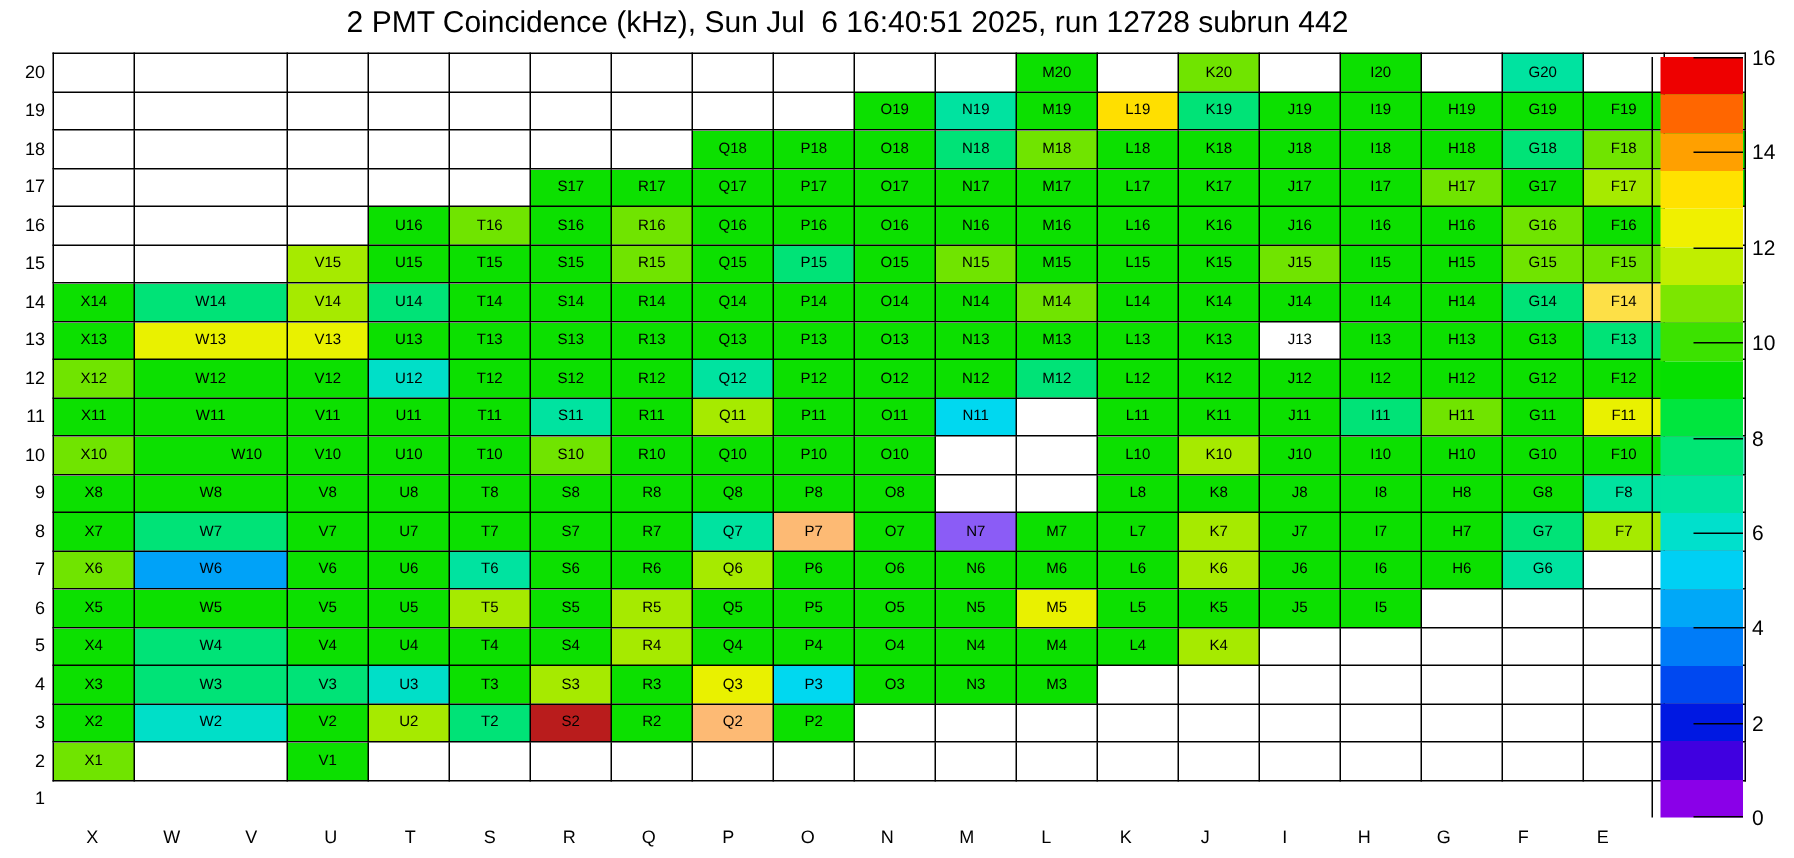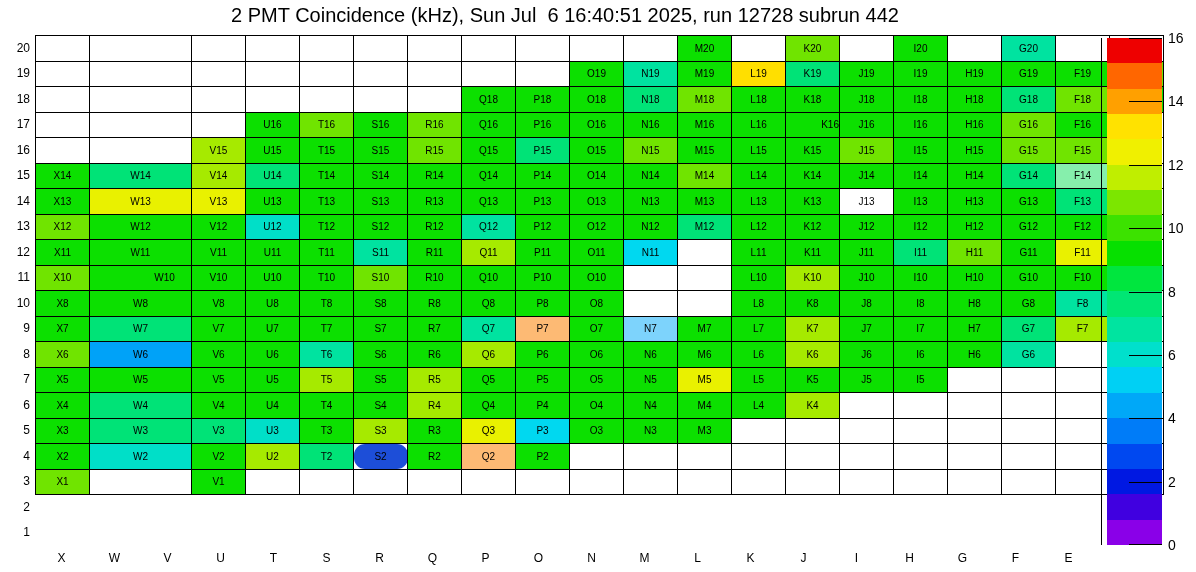--- a/index.html
+++ b/index.html
@@ -114,31 +114,53 @@
           <td style="background: rgb(12, 224, 0);">I18</td>
           <td style="background: rgb(12, 224, 0);">H18</td>
           <td style="background: rgb(0, 227, 119);">G18</td>
           <td style="background: rgb(112, 228, 0);">F18</td>
           <td style="background: rgb(12, 224, 0);">E18</td>
         </tr>
         <tr>
           <td style="background: rgb(255, 255, 255);"></td>
           <td style="background: rgb(255, 255, 255);"></td>
           <td style="background: rgb(255, 255, 255);"></td>
+          <td style="background: rgb(255, 255, 255);"></td>
+          <td style="background: rgb(255, 255, 255);"></td>
+          <td style="background: rgb(12, 224, 0);">S17</td>
+          <td style="background: rgb(12, 224, 0);">R17</td>
+          <td style="background: rgb(12, 224, 0);">Q17</td>
+          <td style="background: rgb(12, 224, 0);">P17</td>
+          <td style="background: rgb(12, 224, 0);">O17</td>
+          <td style="background: rgb(12, 224, 0);">N17</td>
+          <td style="background: rgb(12, 224, 0);">M17</td>
+          <td style="background: rgb(12, 224, 0);">L17</td>
+          <td style="background: rgb(12, 224, 0);">K17</td>
+          <td style="background: rgb(12, 224, 0);">J17</td>
+          <td style="background: rgb(12, 224, 0);">I17</td>
+          <td style="background: rgb(112, 228, 0);">H17</td>
+          <td style="background: rgb(12, 224, 0);">G17</td>
+          <td style="background: rgb(166, 234, 0);">F17</td>
+          <td style="background: rgb(12, 224, 0);">E17</td>
+        </tr>
+        <tr>
+          <td style="background: rgb(255, 255, 255);"></td>
+          <td style="background: rgb(255, 255, 255);"></td>
+          <td style="background: rgb(255, 255, 255);"></td>
           <td style="background: rgb(12, 224, 0);">U16</td>
           <td style="background: rgb(112, 228, 0);">T16</td>
           <td style="background: rgb(12, 224, 0);">S16</td>
           <td style="background: rgb(112, 228, 0);">R16</td>
           <td style="background: rgb(12, 224, 0);">Q16</td>
           <td style="background: rgb(12, 224, 0);">P16</td>
           <td style="background: rgb(12, 224, 0);">O16</td>
           <td style="background: rgb(12, 224, 0);">N16</td>
           <td style="background: rgb(12, 224, 0);">M16</td>
           <td style="background: rgb(12, 224, 0);">L16</td>
-          <td style="background: rgb(12, 224, 0); text-align: right;">K16</td>
+          <td style="background: rgb(12, 224, 0);">K16</td>
           <td style="background: rgb(12, 224, 0);">J16</td>
           <td style="background: rgb(12, 224, 0);">I16</td>
           <td style="background: rgb(12, 224, 0);">H16</td>
           <td style="background: rgb(112, 228, 0);">G16</td>
           <td style="background: rgb(12, 224, 0);">F16</td>
           <td style="background: rgb(255, 255, 255);">E16</td>
         </tr>
         <tr>
           <td style="background: rgb(255, 255, 255);"></td>
           <td style="background: rgb(255, 255, 255);"></td>
@@ -173,21 +195,21 @@
           <td style="background: rgb(12, 224, 0);">P14</td>
           <td style="background: rgb(12, 224, 0);">O14</td>
           <td style="background: rgb(12, 224, 0);">N14</td>
           <td style="background: rgb(112, 228, 0);">M14</td>
           <td style="background: rgb(12, 224, 0);">L14</td>
           <td style="background: rgb(12, 224, 0);">K14</td>
           <td style="background: rgb(12, 224, 0);">J14</td>
           <td style="background: rgb(12, 224, 0);">I14</td>
           <td style="background: rgb(12, 224, 0);">H14</td>
           <td style="background: rgb(0, 227, 119);">G14</td>
-          <td style="background: #86efac;">F14</td>
+          <td style="background: #fde047;">F14</td>
           <td style="background: rgb(255, 255, 255);">E14</td>
         </tr>
         <tr>
           <td style="background: rgb(12, 224, 0);">X13</td>
           <td style="background: rgb(233, 241, 0);">W13</td>
           <td style="background: rgb(233, 241, 0);">V13</td>
           <td style="background: rgb(12, 224, 0);">U13</td>
           <td style="background: rgb(12, 224, 0);">T13</td>
           <td style="background: rgb(12, 224, 0);">S13</td>
           <td style="background: rgb(12, 224, 0);">R13</td>
@@ -297,21 +319,21 @@
           <td style="background: rgb(12, 224, 0);">X7</td>
           <td style="background: rgb(0, 227, 119);">W7</td>
           <td style="background: rgb(12, 224, 0);">V7</td>
           <td style="background: rgb(12, 224, 0);">U7</td>
           <td style="background: rgb(12, 224, 0);">T7</td>
           <td style="background: rgb(12, 224, 0);">S7</td>
           <td style="background: rgb(12, 224, 0);">R7</td>
           <td style="background: rgb(0, 227, 160);">Q7</td>
           <td style="background: #fdba74;">P7</td>
           <td style="background: rgb(12, 224, 0);">O7</td>
-          <td style="background: #7dd3fc;">N7</td>
+          <td style="background: #8b5cf6;">N7</td>
           <td style="background: rgb(12, 224, 0);">M7</td>
           <td style="background: rgb(12, 224, 0);">L7</td>
           <td style="background: rgb(166, 234, 0);">K7</td>
           <td style="background: rgb(12, 224, 0);">J7</td>
           <td style="background: rgb(12, 224, 0);">I7</td>
           <td style="background: rgb(12, 224, 0);">H7</td>
           <td style="background: rgb(0, 227, 119);">G7</td>
           <td style="background: rgb(166, 234, 0);">F7</td>
           <td style="background: rgb(255, 255, 255);"></td>
         </tr>
@@ -402,21 +424,21 @@
           <td style="background: rgb(255, 255, 255);"></td>
           <td style="background: rgb(255, 255, 255);"></td>
           <td style="background: rgb(255, 255, 255);"></td>
         </tr>
         <tr>
           <td style="background: rgb(12, 224, 0);">X2</td>
           <td style="background: rgb(0, 223, 200);">W2</td>
           <td style="background: rgb(12, 224, 0);">V2</td>
           <td style="background: rgb(166, 234, 0);">U2</td>
           <td style="background: rgb(0, 227, 119);">T2</td>
-          <td style="background: #1d4ed8; border-radius: 11px;">S2</td>
+          <td style="background: #b91c1c;">S2</td>
           <td style="background: rgb(12, 224, 0);">R2</td>
           <td style="background: #fdba74; margin-top: 29px;">Q2</td>
           <td style="background: rgb(12, 224, 0);">P2</td>
           <td style="background: rgb(255, 255, 255);"></td>
           <td style="background: rgb(255, 255, 255);"></td>
           <td style="background: rgb(255, 255, 255);"></td>
           <td style="background: rgb(255, 255, 255);"></td>
           <td style="background: rgb(255, 255, 255);"></td>
           <td style="background: rgb(255, 255, 255);"></td>
           <td style="background: rgb(255, 255, 255);"></td>

